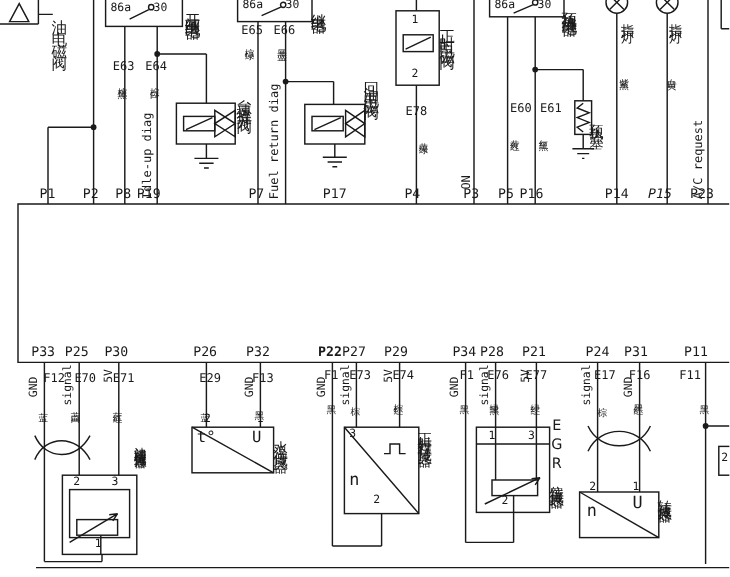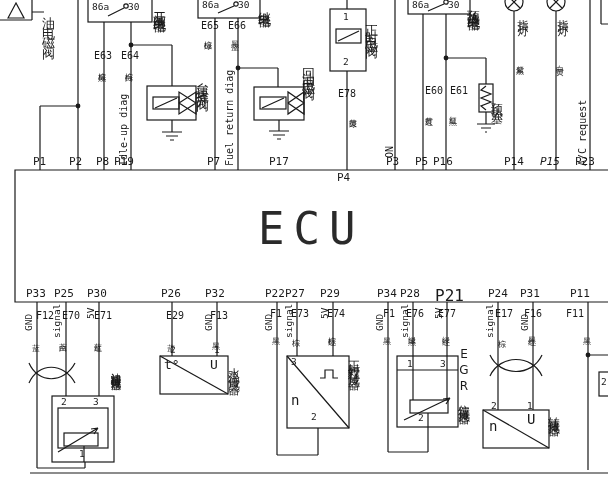--- a/index.html
+++ b/index.html
@@ -96,46 +96,45 @@
     </g>
     <g fill="#1a1a1a" stroke="none">
       <circle cx="78" cy="106" r="2.4"></circle>
       <circle cx="131" cy="45" r="2.4"></circle>
       <circle cx="238" cy="68" r="2.4"></circle>
       <circle cx="446" cy="58" r="2.4"></circle>
       <circle cx="588" cy="355" r="2.4"></circle>
     </g>
   </svg>
 
-  <div id="ecu-title">ECU</div>
   <div id="labels-layer">
       <span class="lb h" style="left: 33px; top: 156px; font-size: 11px;">P1</span>
       <span class="lb h" style="left: 69px; top: 156px; font-size: 11px;">P2</span>
       <span class="lb h" style="left: 96px; top: 156px; font-size: 11px;">P8</span>
       <span class="lb h" style="left: 114px; top: 156px; font-size: 11px;">P19</span>
       <span class="lb h" style="left: 207px; top: 156px; font-size: 11px;">P7</span>
       <span class="lb h" style="left: 226px; top: 156px; font-size: 11px; margin-left: 43px;">P17</span>
-      <span class="lb h" style="left: 337px; top: 156px; font-size: 11px; margin-top: 16px;">P4</span>
+      <span class="lb h" style="left: 337px; top: 156px; font-size: 11px;">P4</span>
       <span class="lb h" style="left: 386px; top: 156px; font-size: 11px;">P3</span>
       <span class="lb h" style="left: 415px; top: 156px; font-size: 11px;">P5</span>
       <span class="lb h" style="left: 433px; top: 156px; font-size: 11px;">P16</span>
       <span class="lb h" style="left: 504px; top: 156px; font-size: 11px;">P14</span>
       <span class="lb h" style="left: 540px; top: 156px; font-size: 11px; font-style: italic;">P15</span>
       <span class="lb h" style="left: 575px; top: 156px; font-size: 11px;">P23</span>
       <span class="lb h" style="left: 26px; top: 288px; font-size: 11px; text-align: right;">P33</span>
       <span class="lb h" style="left: 54px; top: 288px; font-size: 11px;">P25</span>
       <span class="lb h" style="left: 87px; top: 288px; font-size: 11px;">P30</span>
       <span class="lb h" style="left: 161px; top: 288px; font-size: 11px;">P26</span>
       <span class="lb h" style="left: 205px; top: 288px; font-size: 11px;">P32</span>
-      <span class="lb h" style="left: 265px; top: 288px; font-size: 11px;">P22</span>
+      <span class="lb h" style="left: 265px; top: 288px; font-size: 11px; font-weight: bold;">P22</span>
       <span class="lb h" style="left: 285px; top: 288px; font-size: 11px;">P27</span>
       <span class="lb h" style="left: 320px; top: 288px; font-size: 11px;">P29</span>
       <span class="lb h" style="left: 377px; top: 288px; font-size: 11px;">P34</span>
       <span class="lb h" style="left: 400px; top: 288px; font-size: 11px;">P28</span>
-      <span class="lb h" style="left: 435px; top: 288px; font-size: 16px;">P21</span>
+      <span class="lb h" style="left: 435px; top: 288px; font-size: 11px;">P21</span>
       <span class="lb h" style="left: 488px; top: 288px; font-size: 11px; text-align: right;">P24</span>
       <span class="lb h" style="left: 520px; top: 288px; font-size: 11px;">P31</span>
       <span class="lb h" style="left: 570px; top: 288px; font-size: 11px;">P11</span>
       <span class="lb h" style="left: 94px; top: 51px; font-size: 10px;">E63</span>
       <span class="lb h" style="left: 121px; top: 51px; font-size: 10px;">E64</span>
       <span class="lb h" style="left: 201px; top: 21px; font-size: 10px;">E65</span>
       <span class="lb h" style="left: 228px; top: 21px; font-size: 10px;">E66</span>
       <span class="lb h" style="left: 425px; top: 86px; font-size: 10px;">E60</span>
       <span class="lb h" style="left: 450px; top: 86px; font-size: 10px;">E61</span>
       <span class="lb h" style="left: 338px; top: 89px; font-size: 10px;">E78</span>

